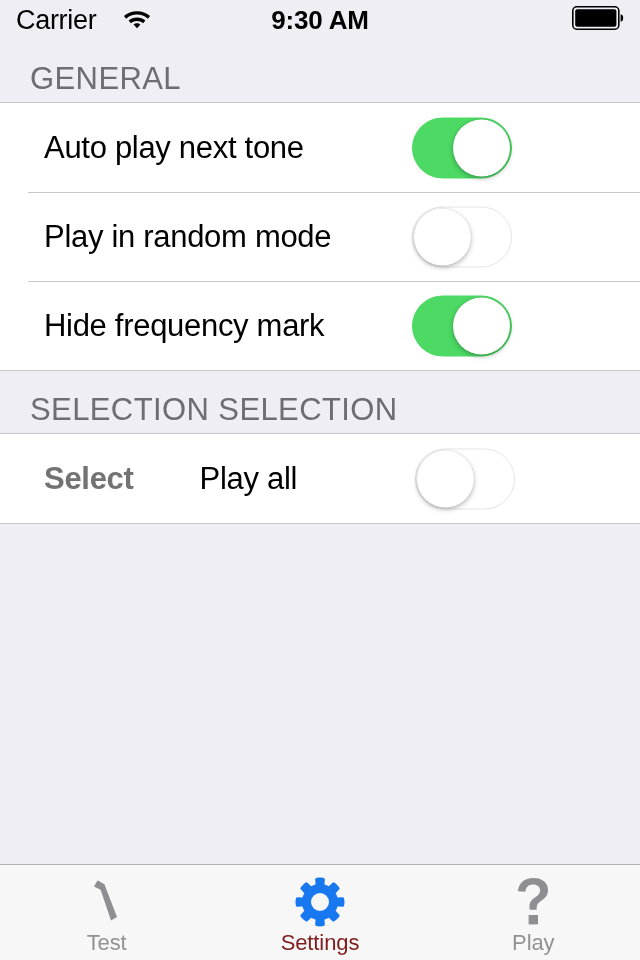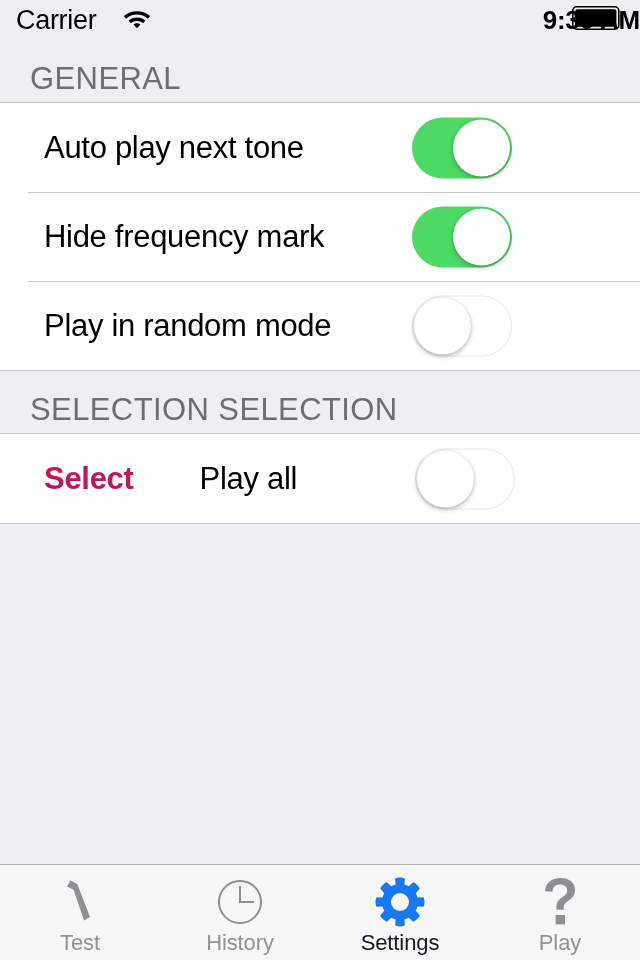--- a/index.html
+++ b/index.html
@@ -40,21 +40,21 @@
   .carrier-label {
     font-size: 27px;
     color: #000;
     letter-spacing: -0.3px;
     line-height: 1;
   }
   .wifi-icon { display: block; }
   .status-time {
     position: absolute;
     left: 0; right: 0;
-    text-align: right;
+    text-align: center;
     font-size: 26px;
     font-weight: bold;
     color: #000;
     letter-spacing: -0.2px;
     line-height: 1;
     pointer-events: none;
   }
   .status-right {
     margin-left: auto;
     display: flex;
@@ -107,21 +107,21 @@
     background: #c8c7cc;
   }
   .row-label {
     font-size: 31px;
     color: #000;
     letter-spacing: -0.3px;
     line-height: 1;
   }
   .row-label.accent {
     font-weight: bold;
-    color: #be185d;
+    color: #737373;
   }
   .row-secondary-label {
     font-size: 31px;
     color: #000;
     letter-spacing: -0.3px;
     line-height: 1;
     margin-left: 66px;
   }
 
   
@@ -180,21 +180,21 @@
     display: flex;
     align-items: center;
     justify-content: center;
   }
   .tab-label {
     font-size: 22px;
     color: #929292;
     line-height: 1;
     letter-spacing: -0.1px;
   }
-  .tab-item.active .tab-label { color: #0f172a; }
+  .tab-item.active .tab-label { color: #7f1d1d; }
 </style>
 </head>
 <body>
 
 <div id="screen">
 
   <div class="status-bar">
     <div class="status-left">
       <span class="carrier-label">Carrier</span>
       <span class="wifi-icon">
@@ -226,29 +226,29 @@
     <div class="group">
 
       <div class="row">
         <span class="row-label">Auto play next tone</span>
         <div class="switch on at-x1">
           <div class="knob"></div>
         </div>
       </div>
 
       <div class="row">
-        <span class="row-label">Hide frequency mark</span>
-        <div class="switch on at-x1">
+        <span class="row-label">Play in random mode</span>
+        <div class="switch off at-x1">
           <div class="knob"></div>
         </div>
       </div>
 
       <div class="row">
-        <span class="row-label">Play in random mode</span>
-        <div class="switch off at-x1">
+        <span class="row-label">Hide frequency mark</span>
+        <div class="switch on at-x1">
           <div class="knob"></div>
         </div>
       </div>
 
     </div>
 
     <div class="section-header">
       <span class="section-header-label">SELECTION SELECTION</span>
     </div>
 
@@ -271,29 +271,20 @@
     <div class="tab-item">
       <span class="tab-icon">
         <svg width="46" height="50" viewBox="0 0 46 50">
           <path d="M13.5 3.5 L20.5 7.5 L33 40 L27 43.5 Z" fill="#8e8e93"></path>
           <path d="M13.5 3.5 L10 9.5 L17 13 L20.5 7.5 Z" fill="#8e8e93"></path>
         </svg>
       </span>
       <span class="tab-label">Test</span>
     </div>
 
-    <div class="tab-item">
-      <span class="tab-icon">
-        <svg width="50" height="50" viewBox="0 0 50 50">
-          <circle cx="25" cy="25" r="21" fill="none" stroke="#8e8e93" stroke-width="2"></circle>
-          <path d="M25 9 L25 25 L39 25" fill="none" stroke="#8e8e93" stroke-width="2"></path>
-        </svg>
-      </span>
-      <span class="tab-label">History</span>
-    </div>
 
     <div class="tab-item active">
       <span class="tab-icon">
         <svg width="52" height="52" viewBox="0 0 52 52">
           <g fill="#1878f0">
             <path d="M26 1.5c2.6 0 4.8.6 4.8 1.4l-.3 5.6c1.5.4 3 1 4.3 1.8l4.1-3.8c.6-.6 2.4.6 4.2 2.4s3 3.6 2.4 4.2l-3.8 4.1c.8 1.3 1.4 2.8 1.8 4.3l5.6-.3c.8 0 1.4 2.2 1.4 4.8s-.6 4.8-1.4 4.8l-5.6-.3c-.4 1.5-1 3-1.8 4.3l3.8 4.1c.6.6-.6 2.4-2.4 4.2s-3.6 3-4.2 2.4l-4.1-3.8c-1.3.8-2.8 1.4-4.3 1.8l.3 5.6c0 .8-2.2 1.4-4.8 1.4s-4.8-.6-4.8-1.4l.3-5.6c-1.5-.4-3-1-4.3-1.8l-4.1 3.8c-.6.6-2.4-.6-4.2-2.4s-3-3.6-2.4-4.2l3.8-4.1c-.8-1.3-1.4-2.8-1.8-4.3l-5.6.3c-.8 0-1.4-2.2-1.4-4.8s.6-4.8 1.4-4.8l5.6.3c.4-1.5 1-3 1.8-4.3l-3.8-4.1c-.6-.6.6-2.4 2.4-4.2s3.6-3 4.2-2.4l4.1 3.8c1.3-.8 2.8-1.4 4.3-1.8l-.3-5.6c0-.8 2.2-1.4 4.8-1.4z"></path>
           </g>
           <circle cx="26" cy="26" r="9" fill="#f7f7f7"></circle>
         </svg>
       </span>

